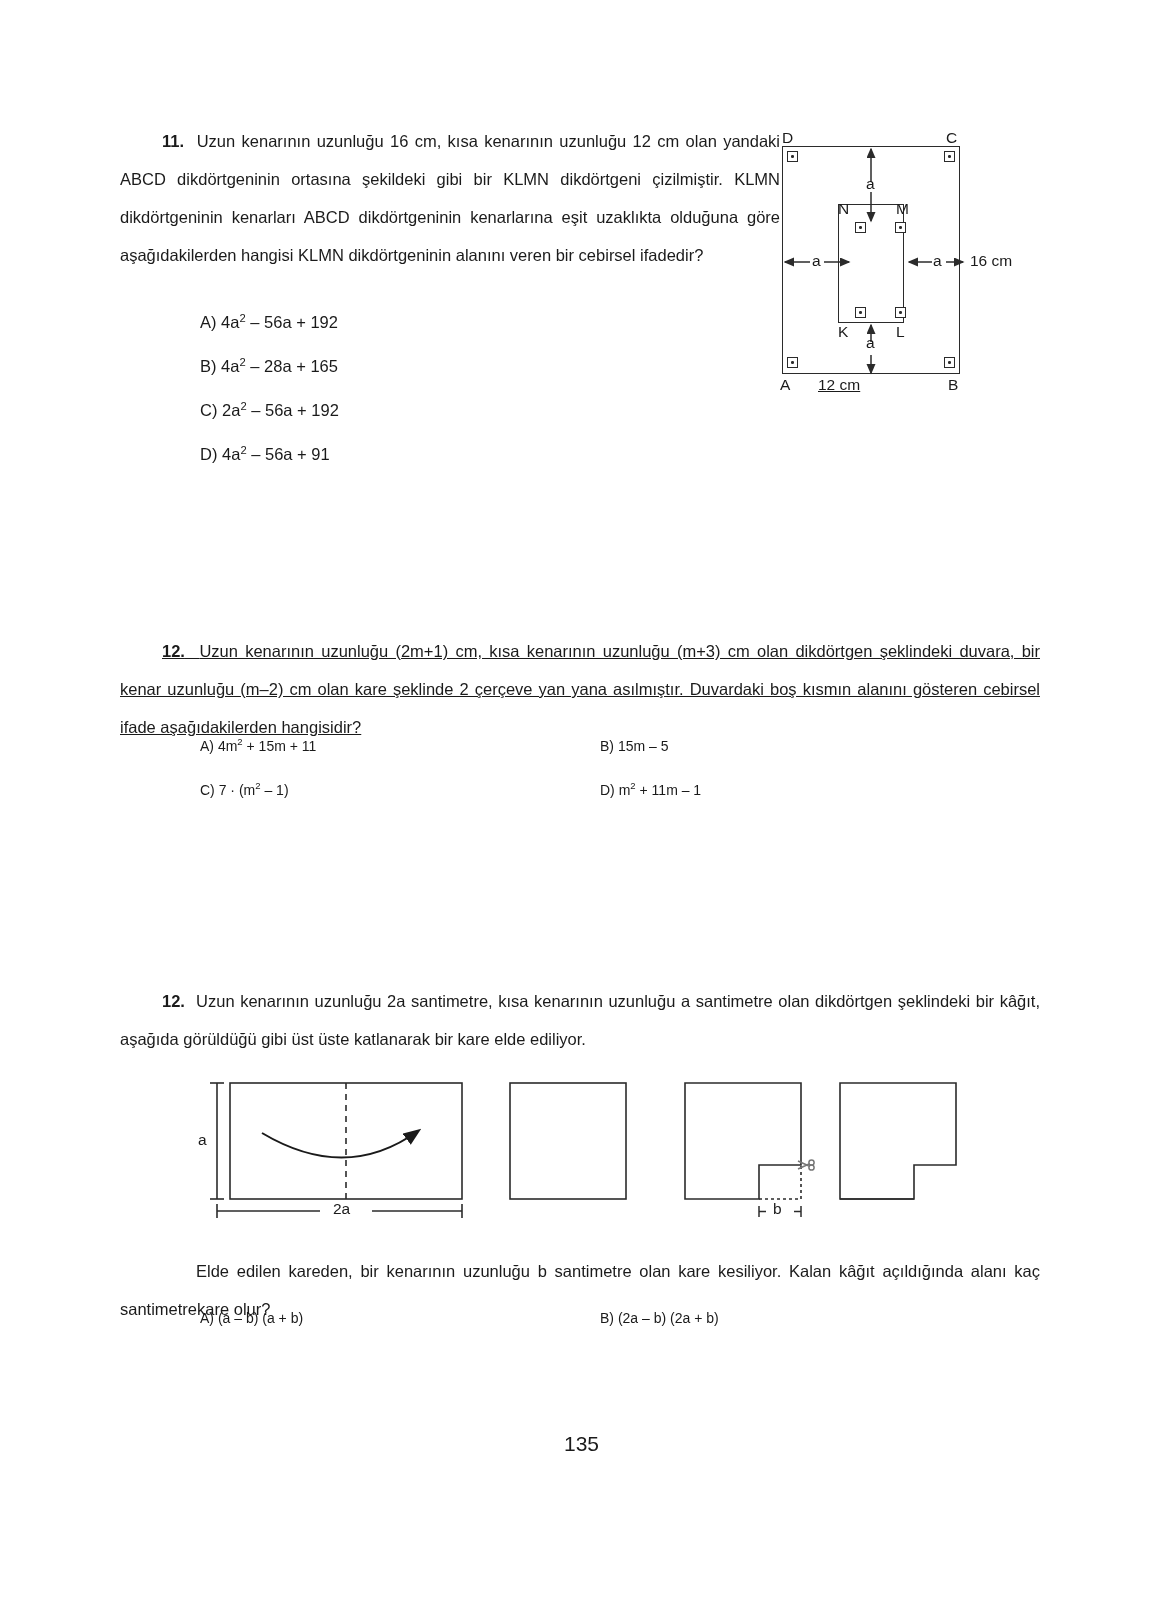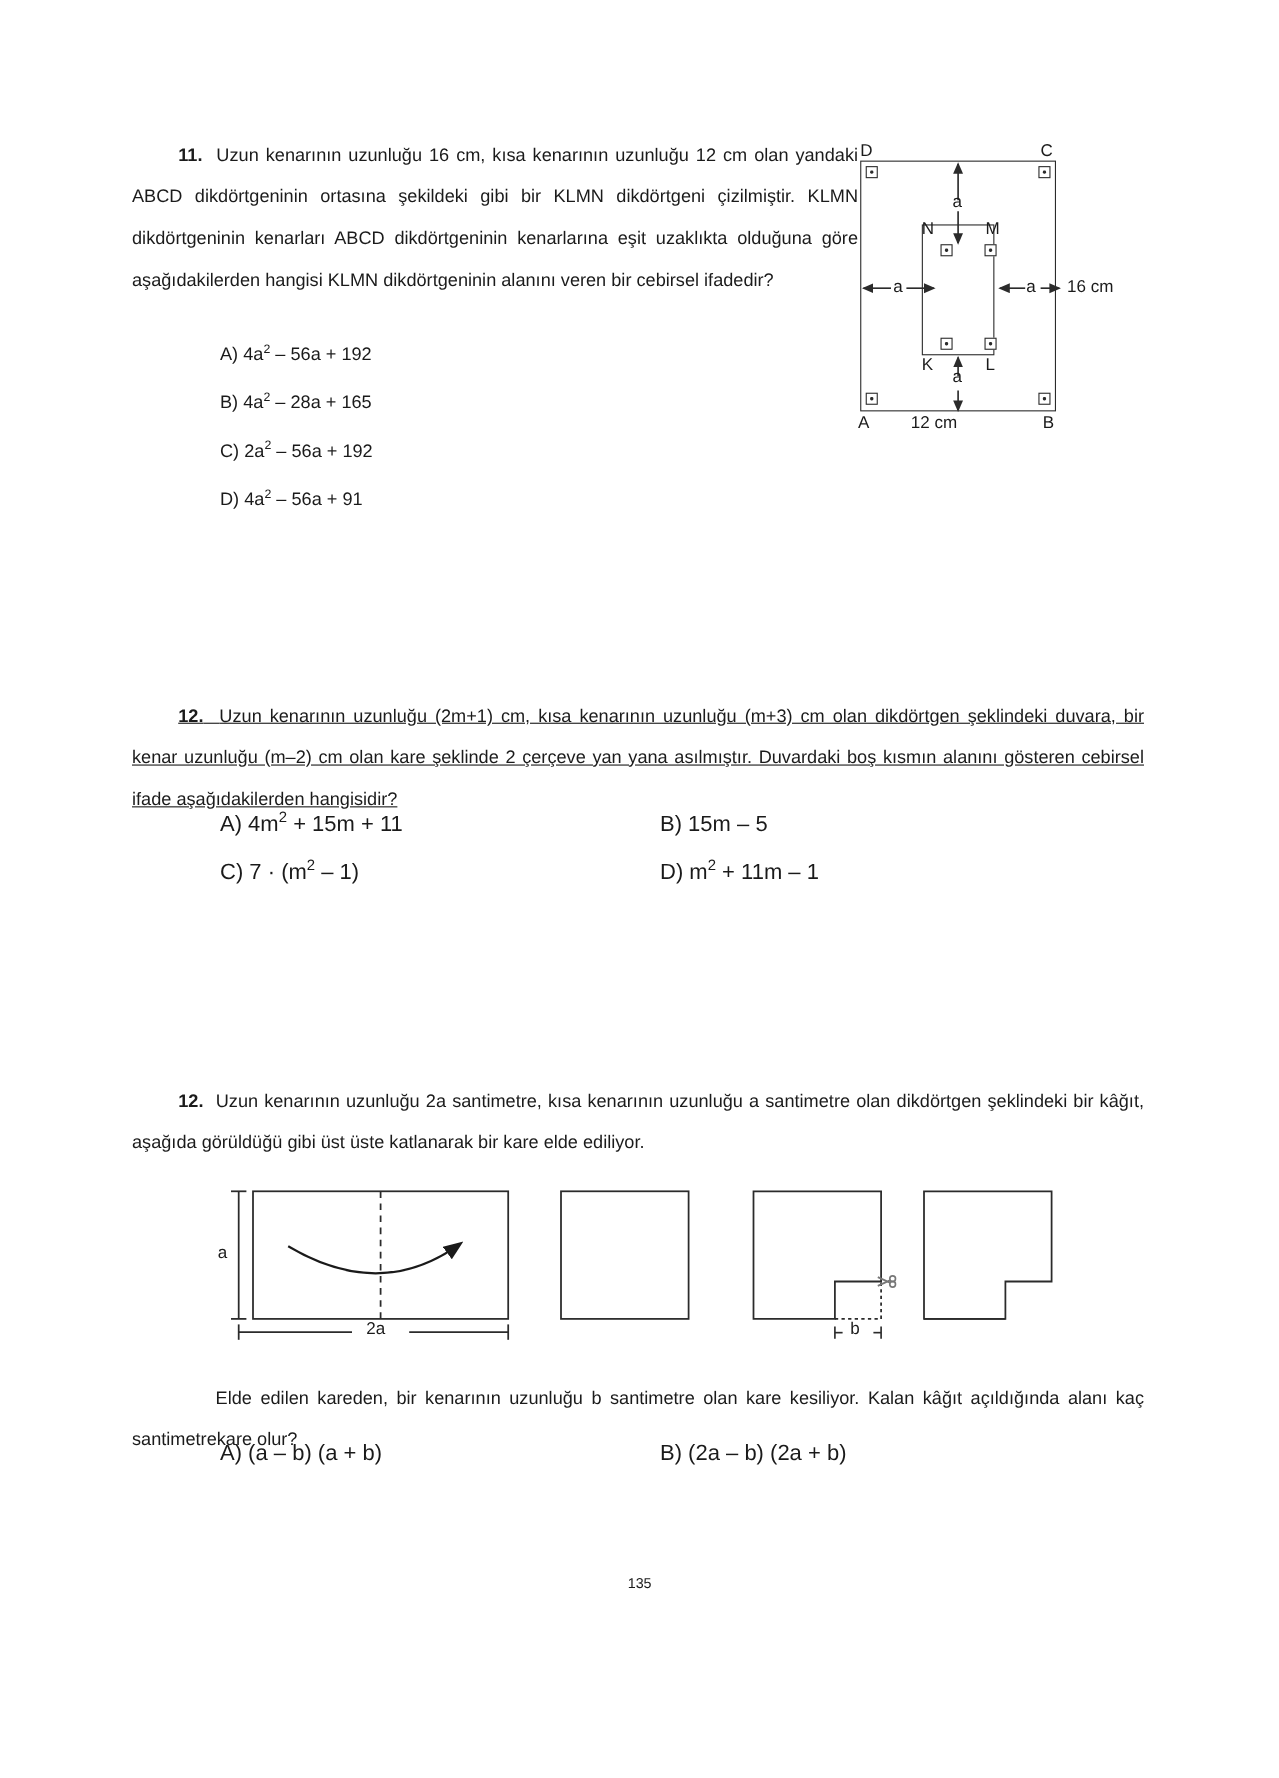--- a/index.html
+++ b/index.html
@@ -58,35 +58,35 @@
     width: 2.6px; height: 2.6px;
     background: #2b2b2b; border-radius: 50%;
   }
   .vtxt { position: absolute; font-size: 15.5px; color: #1b1b1b; }
   .dimlabel { position: absolute; font-size: 15.5px; color: #1b1b1b; }
 
   
   #q12 { position: absolute; left: 120px; top: 632px; width: 920px; text-decoration: underline; }
   #q12 .para { text-indent: 42px; }
   #q12-options { position: absolute; left: 200px; top: 738px; width: 720px; }
-  .opt-2col { position: relative; height: 44px; font-size: 20px; }
+  .opt-2col { position: relative; height: 44px; font-size: 14px; }
   .opt-2col .c1 { position: absolute; left: 0; top: 0; }
   .opt-2col .c2 { position: absolute; left: 400px; top: 0; }
 
   
   #q13 { position: absolute; left: 120px; top: 982px; width: 920px; }
   #q13 .para { text-indent: 42px; }
   #q13-figures { position: absolute; left: 200px; top: 1075px; width: 800px; height: 150px; }
   #q13-tail { position: absolute; left: 120px; top: 1252px; width: 920px; }
   #q13-tail .para { text-indent: 76px; }
   #q13-options { position: absolute; left: 200px; top: 1310px; width: 720px; }
 
   #pagenum {
     position: absolute; left: 0; top: 1432px; width: 1163px;
-    text-align: center; font-size: 13px; color: #1b1b1b;
+    text-align: center; font-size: 21px; color: #1b1b1b;
   }
 </style>
 </head>
 <body>
 
 <div class="page">
 
   <div id="q11">
     <div class="body-text para justify">
       <span class="qnum">11.</span>&nbsp;&nbsp;<span>Uzun kenarının uzunluğu 16 cm, kısa kenarının uzunluğu 12 cm olan yandaki ABCD dikdörtgeninin ortasına şekildeki gibi bir KLMN dikdörtgeni çizilmiştir. KLMN dikdörtgeninin kenarları ABCD dikdörtgeninin kenarlarına eşit uzaklıkta olduğuna göre aşağıdakilerden hangisi KLMN dikdörtgeninin alanını veren bir cebirsel ifadedir?</span>
@@ -158,21 +158,21 @@
 
       <line x1="192" y1="17" x2="192" y2="245" stroke="#2b2b2b" stroke-width="0"></line>
     </svg>
 
     <div class="dimlabel" style="left:96px;  top:45px;">a</div>
     <div class="dimlabel" style="left:96px;  top:204px;">a</div>
     <div class="dimlabel" style="left:42px;  top:122px;">a</div>
     <div class="dimlabel" style="left:163px; top:122px;">a</div>
 
     <div class="dimlabel" style="left:200px; top:122px;text-align:right;">16 cm</div>
-    <div class="dimlabel" style="left:58px;  top:246px;">12 cm</div>
+    <div class="dimlabel" style="left:48px;  top:246px;text-decoration:underline;">12 cm</div>
   </div>
 
   <div id="q12">
     <div class="body-text para justify">
       <span class="qnum">12.</span>&nbsp;&nbsp;<span>Uzun kenarının uzunluğu (2m+1) cm, kısa kenarının uzunluğu (m+3) cm olan dikdörtgen şeklindeki duvara, bir kenar uzunluğu (m–2) cm olan kare şeklinde 2 çerçeve yan yana asılmıştır. Duvardaki boş kısmın alanını gösteren cebirsel ifade aşağıdakilerden hangisidir?</span>
     </div>
   </div>
 
   <div id="q12-options">
     <div class="opt-2col">

